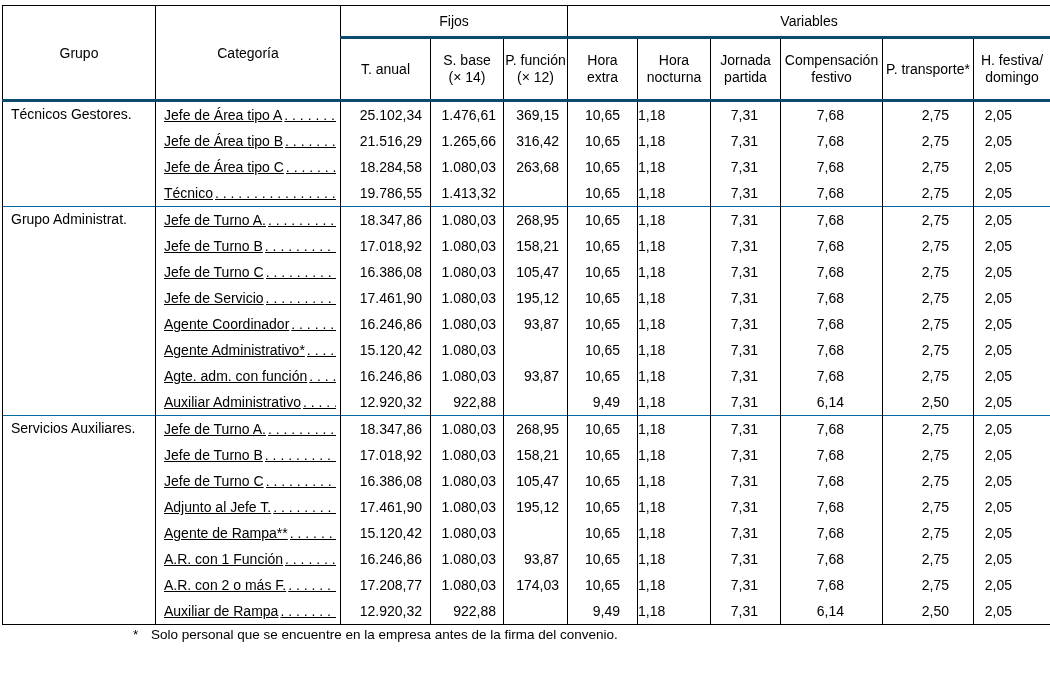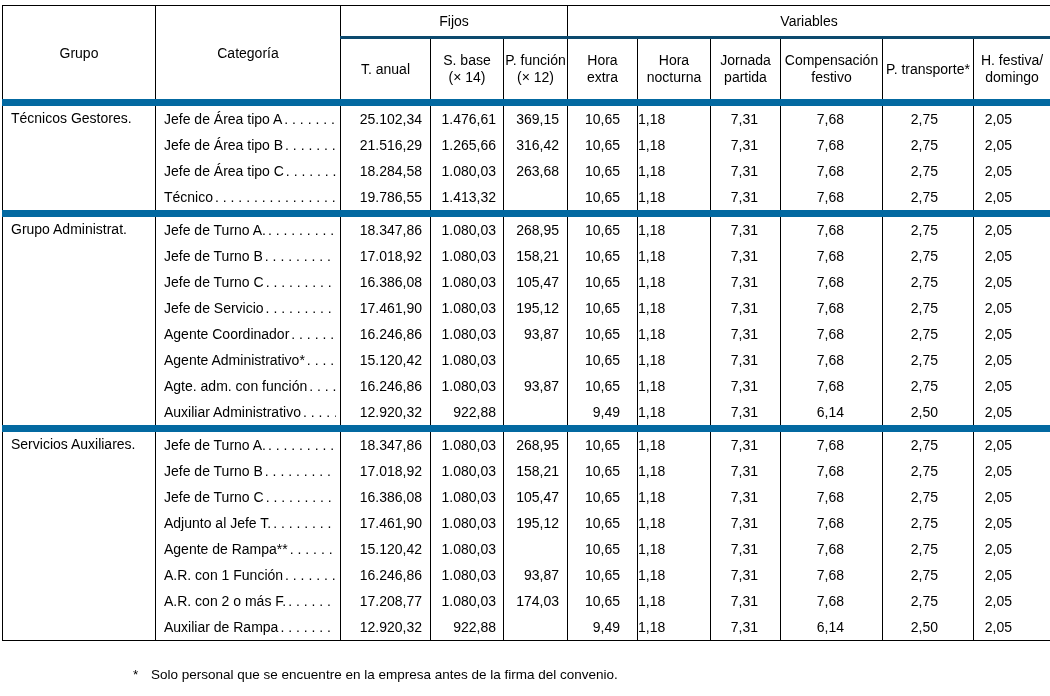--- a/index.html
+++ b/index.html
@@ -24,28 +24,28 @@
     font-weight: normal;
     font-size: 14px;
     color: #000;
     overflow: hidden;
   }
   thead th { border-bottom: 3px solid #0c4a6e; text-align: center; vertical-align: middle; }
   tr.h1 th { height: 30px; }
   tr.h2 th { height: 60px; white-space: pre-line; line-height: 17px; }
 
   tbody td { height: 26px; vertical-align: middle; white-space: nowrap; }
-  tbody tr.group-start td { border-top: 7px solid #0369a1; }
+  tbody tr.group-start td { border-top: 1px solid #0369a1; }
 
   td.grupo-cell {
     vertical-align: top;
     padding: 4px 4px 0 8px;
     white-space: nowrap;
   }
-  td.cat { padding: 0; }
+  td.cat { padding: 0; text-decoration: underline; }
   .cat-inner {
     display: flex;
     align-items: baseline;
     padding: 0 4px 0 8px;
   }
   .cat-label { white-space: nowrap; flex: 0 0 auto; }
   .cat-leader {
     flex: 1 1 auto;
     overflow: hidden;
     white-space: nowrap;
@@ -53,24 +53,24 @@
   }
 
   
   td.col-0 { text-align: right; padding-right: 8px; }
   td.col-1 { text-align: right; padding-right: 7px; }
   td.col-2 { text-align: right; padding-right: 8px; }
   td.col-3 { text-align: right; padding-right: 17px; }
   td.col-4 { text-align: left; padding-right: 23px; }
   td.col-5 { text-align: right; padding-right: 22px; }
   td.col-6 { text-align: right; padding-right: 38px; }
-  td.col-7 { text-align: right; padding-right: 35px; }
+  td.col-7 { text-align: right; padding-right: 24px; }
   td.col-8 { text-align: right; padding-right: 38px; }
 
-  .footnotes { margin-top: 24px; padding-left: 131px; font-size: 13.5px; }
+  .footnotes { padding-left: 131px; font-size: 13.5px; }
   .footnote { line-height: 20px; white-space: nowrap; }
   .fn-marker { display: inline-block; width: 18px; }
 </style>
 </head>
 <body>
 
 <div class="page">
   <table class="salary-table">
     <colgroup>
       <col style="width:153px">

